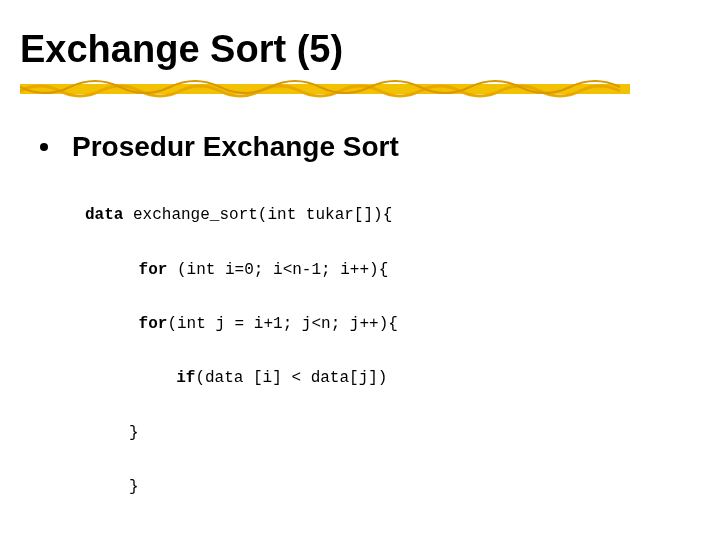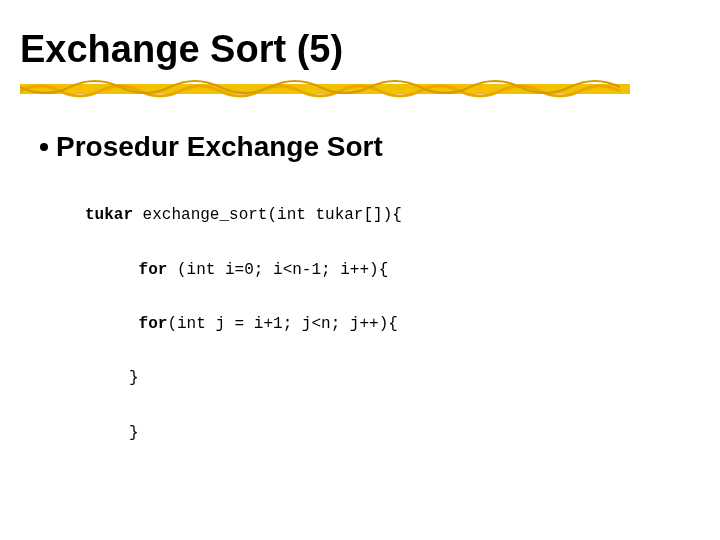--- a/index.html
+++ b/index.html
@@ -39,21 +39,21 @@
   }
   .underline-scribble {
     position: absolute;
     left: 0; top: 0;
     width: 100%;
     height: 22px;
   }
   .bullet-row {
     display: flex;
     align-items: center;
-    gap: 8px;
+    gap: 24px;
     margin-left: 20px;
     margin-bottom: 6px;
   }
   .bullet-dot {
     width: 8px;
     height: 8px;
     border-radius: 50%;
     background: #000;
     flex-shrink: 0;
   }
@@ -92,21 +92,22 @@
       <path d="M0 8 Q 25 20, 50 8 T 100 8 T 150 8 T 200 8 T 250 8 T 300 8 T 350 8 T 400 8 T 450 8 T 500 8 T 550 8 T 600 8" fill="none" stroke="#d99800" stroke-width="2"></path>
     </svg>
   </div>
 
   <div class="bullet-row">
     <div class="bullet-dot"></div>
     <div class="bullet-text">Prosedur Exchange Sort</div>
   </div>
 
   <div class="code-block">
-<div><span class="kw">tukar</span><span> exchange_sort(int tukar[]){</span></div>
+<div><span class="kw">data</span><span> exchange_sort(int tukar[]){</span></div>
 <div><span class="indent1"></span><span class="kw"> for</span><span> (int i=0; i&lt;n-1; i++){</span></div>
 <div><span class="indent1"></span><span class="kw"> for</span><span>(int j = i+1; j&lt;n; j++){</span></div>
+<div><span class="indent3"></span><span class="kw">  if</span><span>(data [i] &lt; data[j])</span></div>
 <div><span class="indent2"></span><span>}</span></div>
 <div><span class="indent2"></span><span>}</span></div>
 
   </div>
 
 </div>
 
 </body></html>

